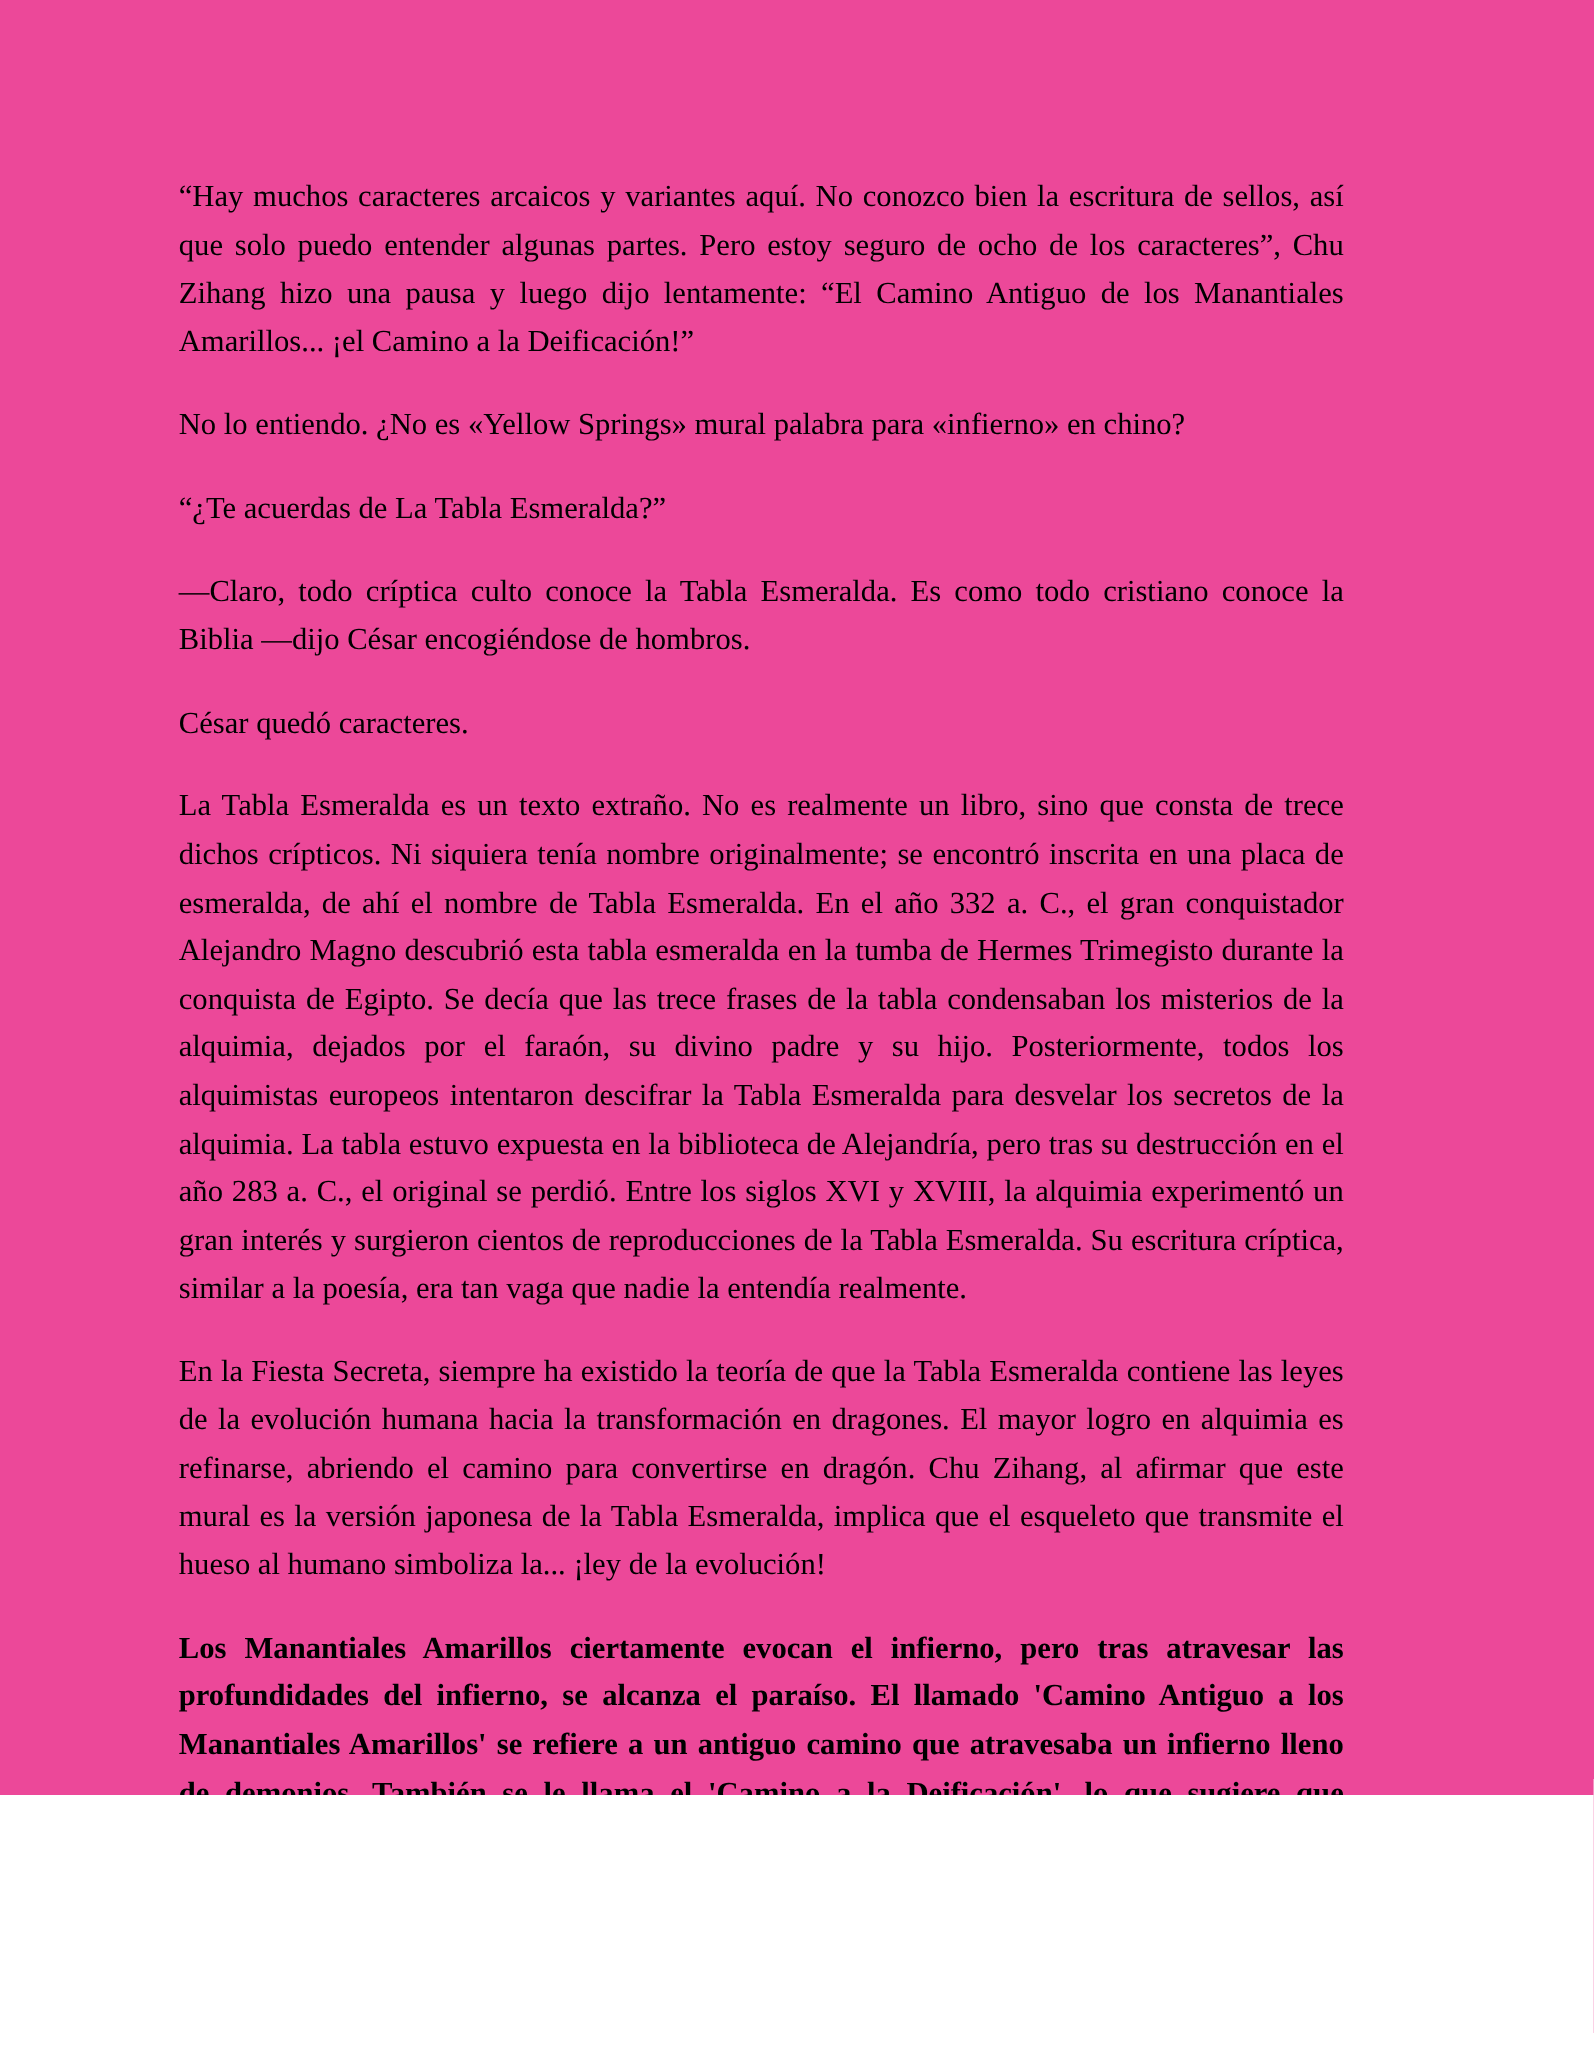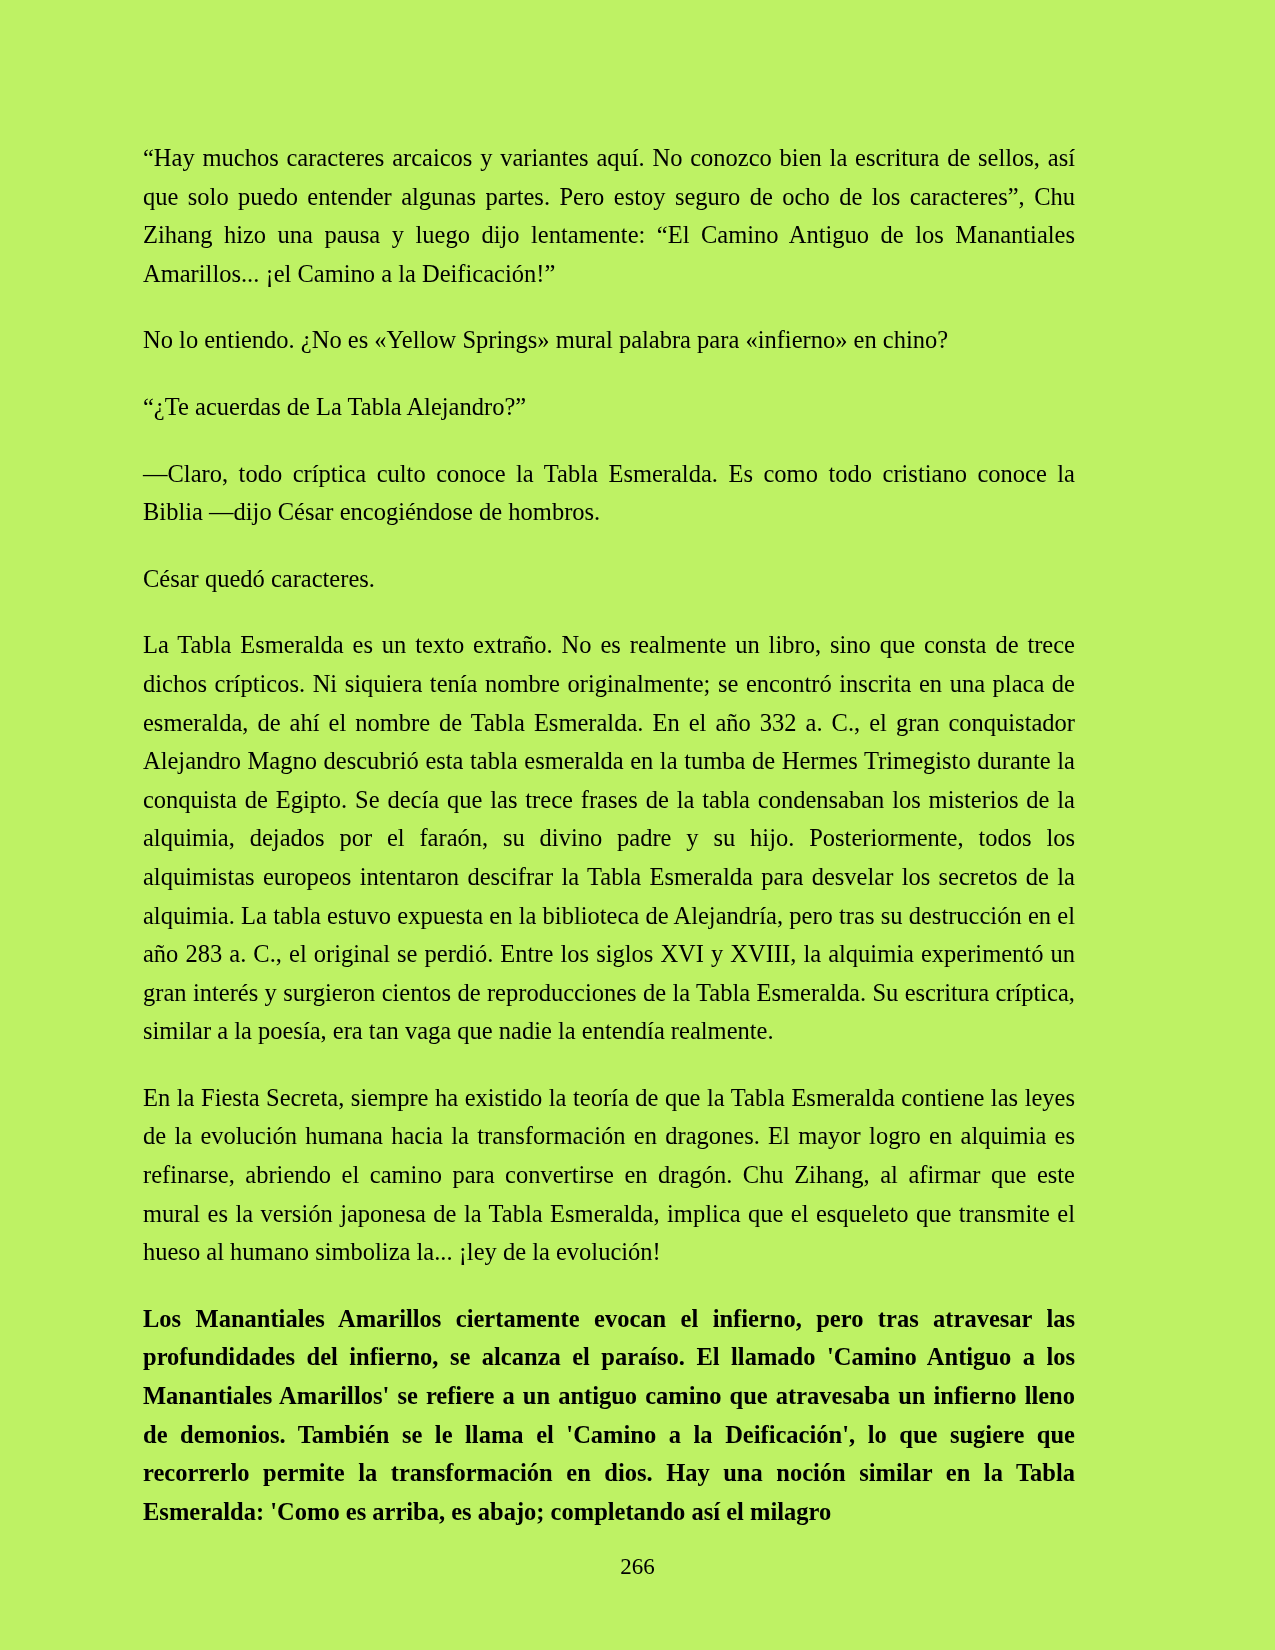--- a/index.html
+++ b/index.html
@@ -7,22 +7,22 @@
     padding: 0;
     background: #ffffff;
   }
   body {
     font-family: "Liberation Serif", "DejaVu Serif", serif;
     color: #000000;
   }
   .page {
     position: relative;
     width: 1275px;
-    height: 1650px;
-    background: #bef264;
+    height: 1436px;
+    background: #ec4899;
     box-sizing: border-box;
     overflow: hidden;
   }
   .text-block {
     position: absolute;
     left: 143px;
     top: 139px;
     width: 932px;
   }
   p.para {
@@ -53,21 +53,21 @@
   }
 </style>
 </head>
 <body>
 
 <div class="page">
 
   <div class="text-block">
     <p class="para">“Hay muchos caracteres arcaicos y variantes aquí. No conozco bien la escritura de sellos, así que solo puedo entender algunas partes. Pero estoy seguro de ocho de los caracteres”, Chu Zihang hizo una pausa y luego dijo lentamente: “El Camino Antiguo de los Manantiales Amarillos... ¡el Camino a la Deificación!”</p>
     <p class="para">No lo entiendo. ¿No es «Yellow Springs» mural palabra para «infierno» en chino?</p>
-    <p class="para">“¿Te acuerdas de La Tabla Alejandro?”</p>
+    <p class="para">“¿Te acuerdas de La Tabla Esmeralda?”</p>
     <p class="para">—Claro, todo críptica culto conoce la Tabla Esmeralda. Es como todo cristiano conoce la Biblia —dijo César encogiéndose de hombros.</p>
     <p class="para">César quedó caracteres.</p>
     <p class="para">La Tabla Esmeralda es un texto extraño. No es realmente un libro, sino que consta de trece dichos crípticos. Ni siquiera tenía nombre originalmente; se encontró inscrita en una placa de esmeralda, de ahí el nombre de Tabla Esmeralda. En el año 332 a. C., el gran conquistador Alejandro Magno descubrió esta tabla esmeralda en la tumba de Hermes Trimegisto durante la conquista de Egipto. Se decía que las trece frases de la tabla condensaban los misterios de la alquimia, dejados por el faraón, su divino padre y su hijo. Posteriormente, todos los alquimistas europeos intentaron descifrar la Tabla Esmeralda para desvelar los secretos de la alquimia. La tabla estuvo expuesta en la biblioteca de Alejandría, pero tras su destrucción en el año 283 a. C., el original se perdió. Entre los siglos XVI y XVIII, la alquimia experimentó un gran interés y surgieron cientos de reproducciones de la Tabla Esmeralda. Su escritura críptica, similar a la poesía, era tan vaga que nadie la entendía realmente.</p>
     <p class="para">En la Fiesta Secreta, siempre ha existido la teoría de que la Tabla Esmeralda contiene las leyes de la evolución humana hacia la transformación en dragones. El mayor logro en alquimia es refinarse, abriendo el camino para convertirse en dragón. Chu Zihang, al afirmar que este mural es la versión japonesa de la Tabla Esmeralda, implica que el esqueleto que transmite el hueso al humano simboliza la... ¡ley de la evolución!</p>
     <p class="para">Los Manantiales Amarillos ciertamente evocan el infierno, pero tras atravesar las profundidades del infierno, se alcanza el paraíso. El llamado 'Camino Antiguo a los Manantiales Amarillos' se refiere a un antiguo camino que atravesaba un infierno lleno de demonios. También se le llama el 'Camino a la Deificación', lo que sugiere que recorrerlo permite la transformación en dios. Hay una noción similar en la Tabla Esmeralda: 'Como es arriba, es abajo; completando así el milagro</p>
   </div>
 
   <div class="page-number">266</div>
 
 </div>

